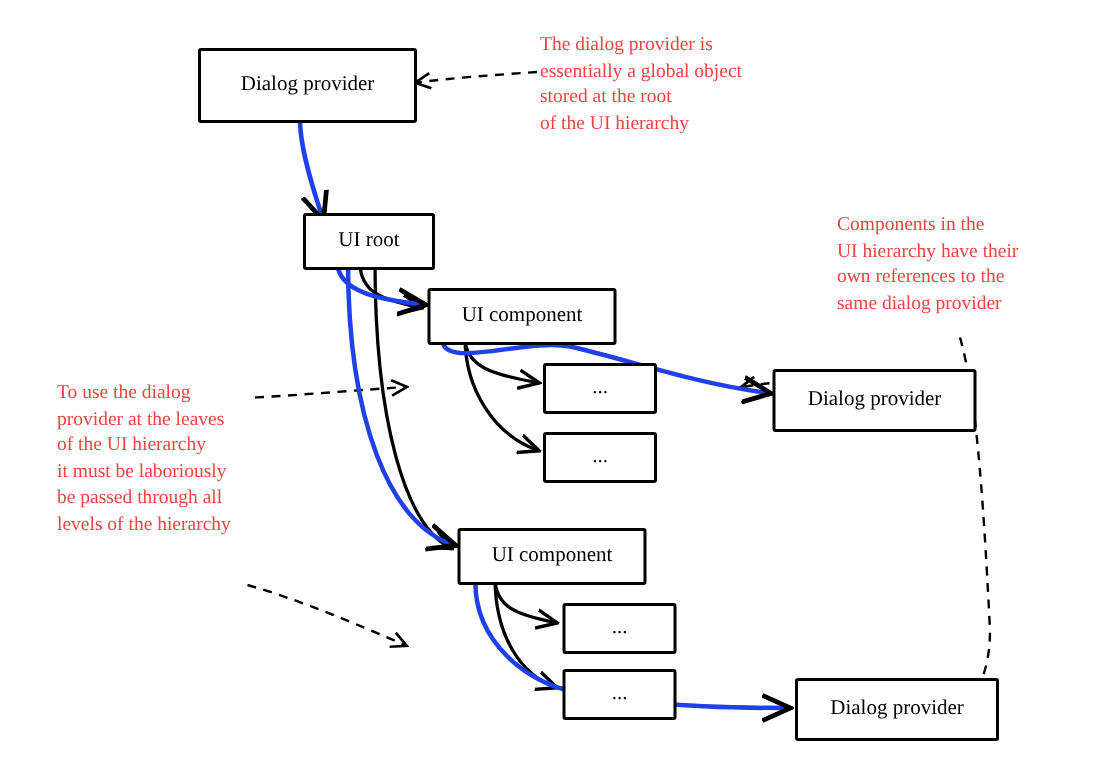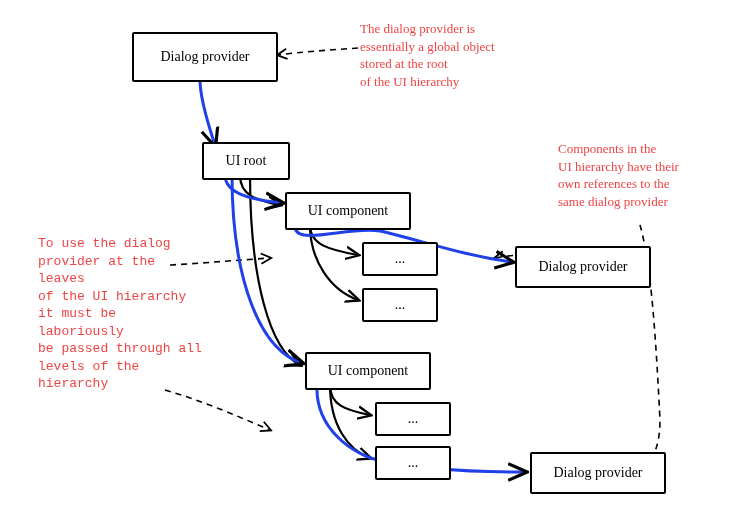--- a/index.html
+++ b/index.html
@@ -62,20 +62,20 @@
   <div class="box" style="left:530px;top:452px;width:120px;height:34px;">Dialog provider</div>
 
   <div class="note" style="left:360px;top:20px;width:230px;">The dialog provider is
 essentially a global object
 stored at the root
 of the UI hierarchy</div>
   <div class="note" style="left:558px;top:140px;width:180px;">Components in the
 UI hierarchy have their
 own references to the
 same dialog provider</div>
-  <div class="note" style="left:38px;top:235px;width:170px;font-family:Liberation Mono, monospace;">To use the dialog
+  <div class="note" style="left:38px;top:252px;width:170px;">To use the dialog
 provider at the leaves
 of the UI hierarchy
 it must be laboriously
 be passed through all
 levels of the hierarchy</div>
 
 </div>
 
 </body></html>

